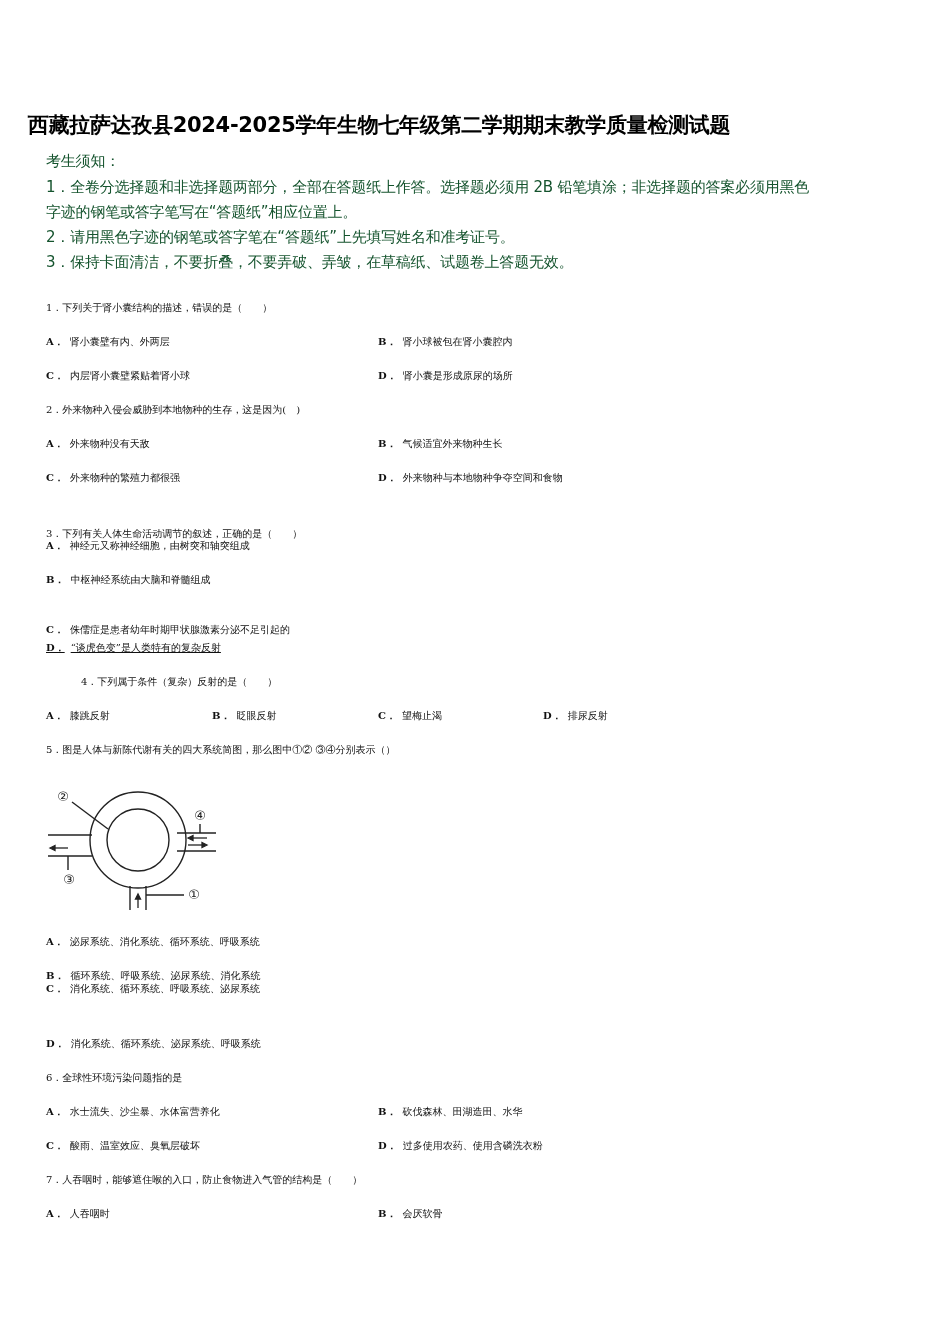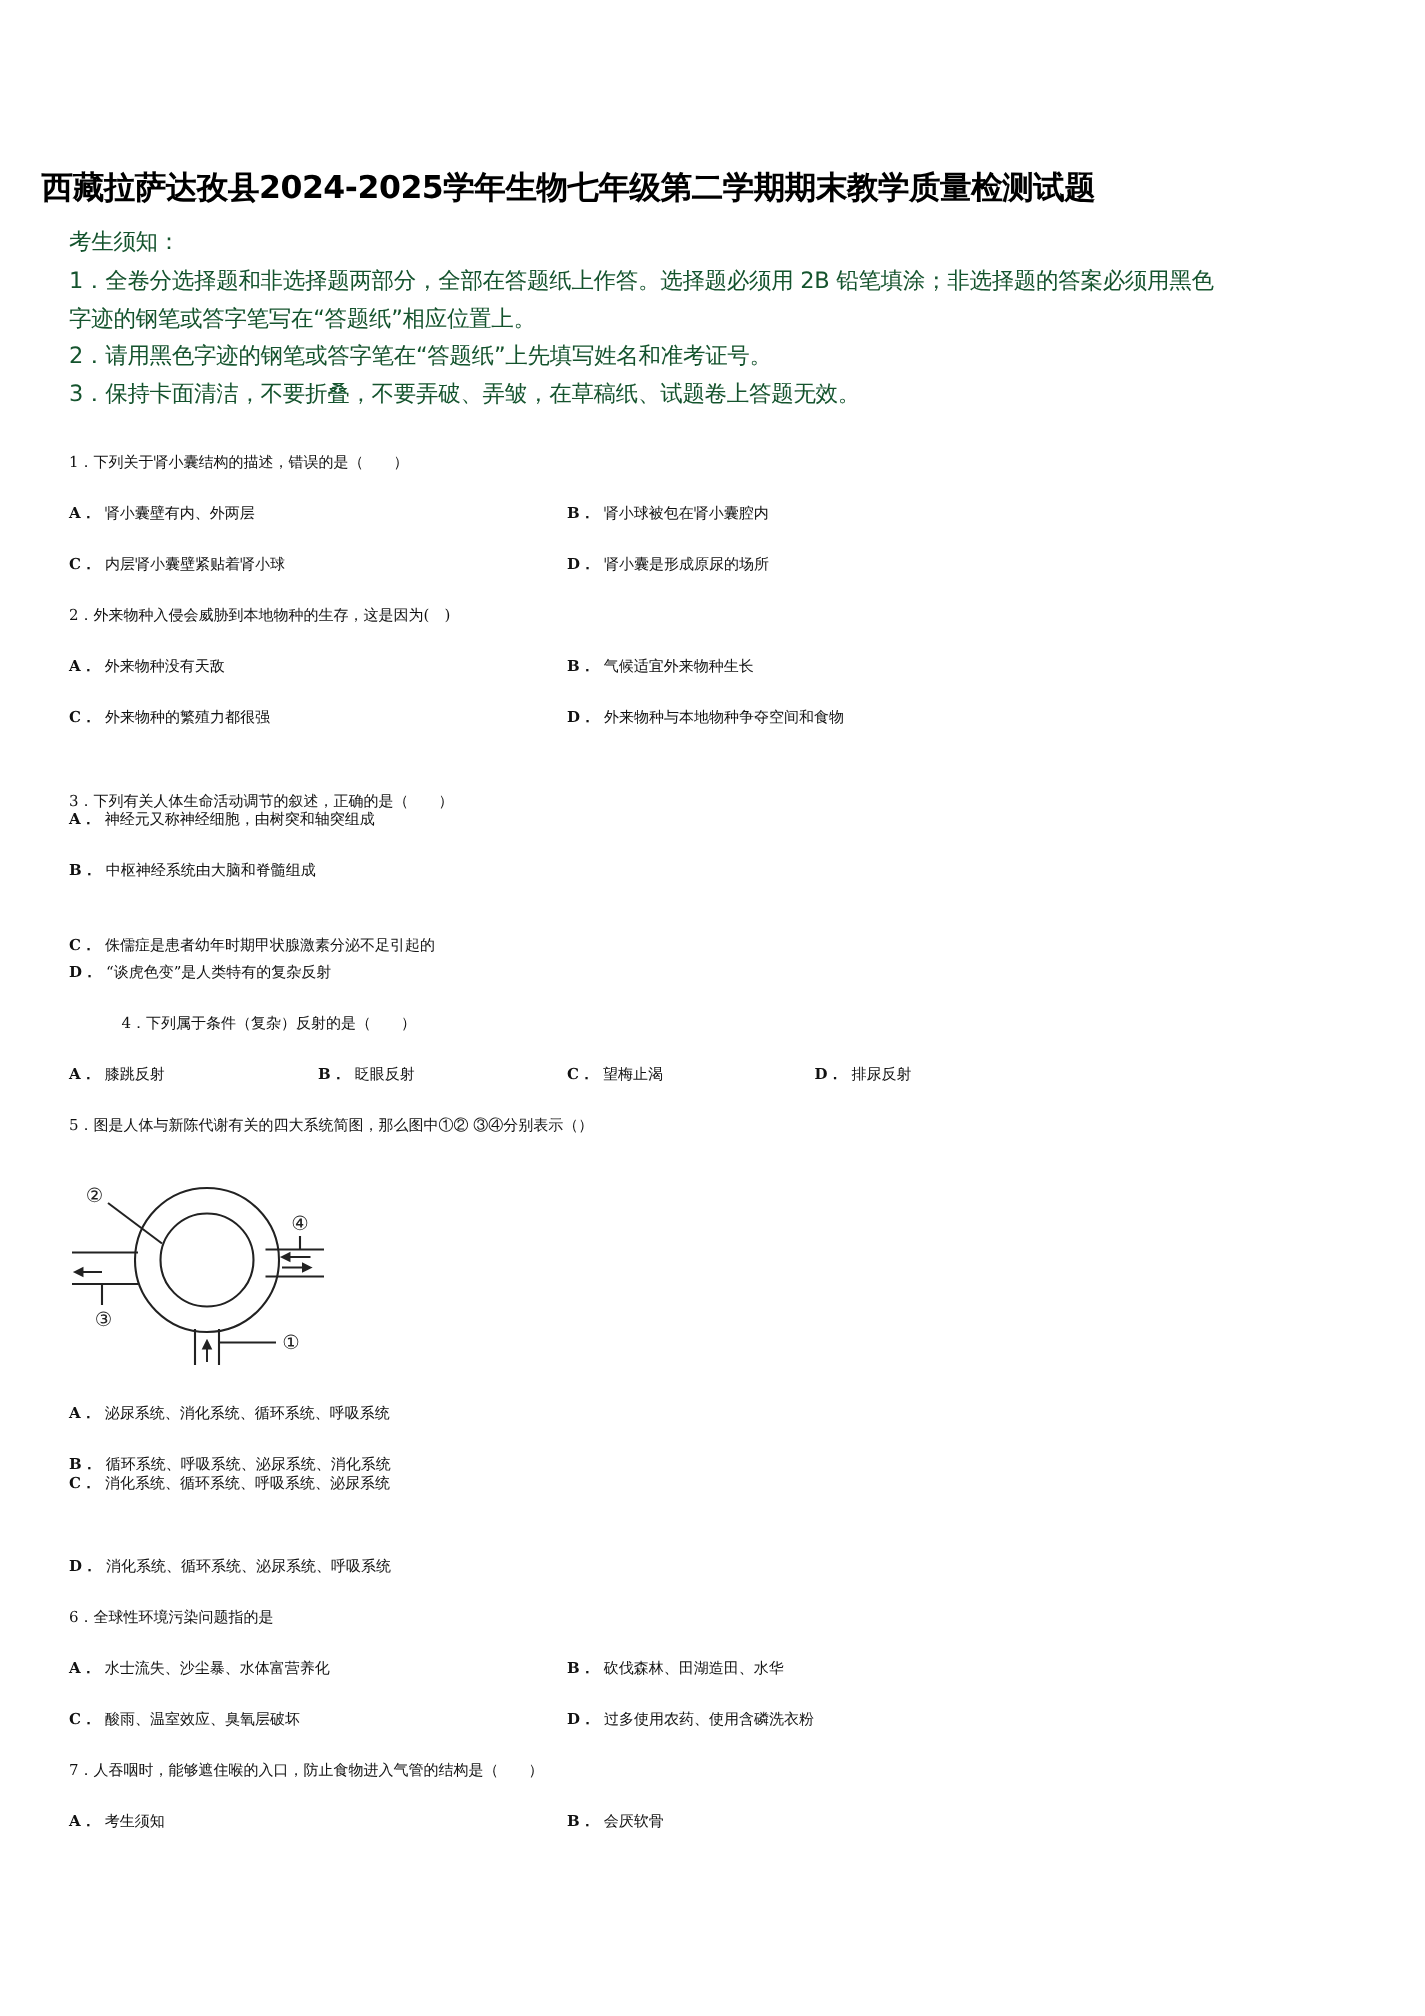--- a/index.html
+++ b/index.html
@@ -58,21 +58,21 @@
 <div class="line" style="top:527px;text-align:center;">3．下列有关人体生命活动调节的叙述，正确的是（　　）</div>
 <div class="line" style="top:539px;">
   <span class="opt-label">A．</span><span>神经元又称神经细胞，由树突和轴突组成</span>
 </div>
 <div class="line" style="top:573px;">
   <span class="opt-label">B．</span><span>中枢神经系统由大脑和脊髓组成</span>
 </div>
 <div class="line" style="top:607px;margin-top:16px;">
   <span class="opt-label">C．</span><span>侏儒症是患者幼年时期甲状腺激素分泌不足引起的</span>
 </div>
-<div class="line" style="top:641px;">
+<div class="line" style="top:641px;text-decoration:underline;">
   <span class="opt-label">D．</span><span>“谈虎色变”是人类特有的复杂反射</span>
 </div>
 
 <div class="line" style="top:675px;margin-left:35px;">4．下列属于条件（复杂）反射的是（　　）</div>
 <div class="line" style="top:709px;">
   <span class="opt-label">A．</span><span>膝跳反射</span>
 </div>
 <div class="line" style="top:709px; left:212px;">
   <span class="opt-label">B．</span><span>眨眼反射</span>
 </div>
@@ -150,17 +150,17 @@
 </div>
 <div class="line" style="top:1139px;">
   <span class="opt-label">C．</span><span>酸雨、温室效应、臭氧层破坏</span>
 </div>
 <div class="line col2" style="top:1139px;">
   <span class="opt-label">D．</span><span>过多使用农药、使用含磷洗衣粉</span>
 </div>
 
 <div class="line" style="top:1173px;">7．人吞咽时，能够遮住喉的入口，防止食物进入气管的结构是（　　）</div>
 <div class="line" style="top:1207px;">
-  <span class="opt-label">A．</span><span>考生须知</span>
+  <span class="opt-label">A．</span><span>人吞咽时</span>
 </div>
 <div class="line col2" style="top:1207px;">
   <span class="opt-label">B．</span><span>会厌软骨</span>
 </div>
 
 </body></html>

